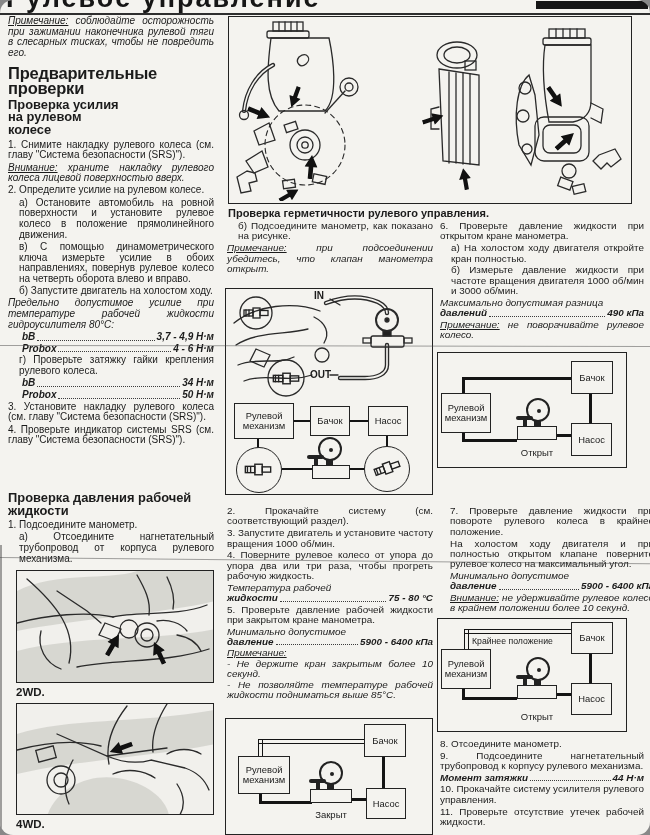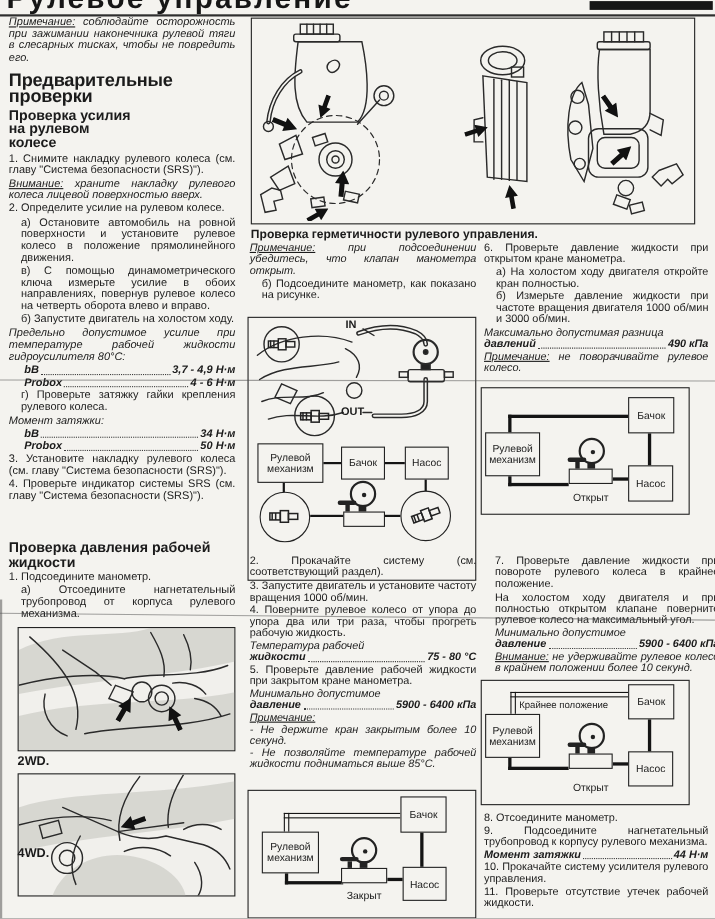--- a/index.html
+++ b/index.html
@@ -1,16 +1,16 @@
 <!DOCTYPE html>
 <html><head>
 <meta charset="utf-8">
 <style>
   html,body{margin:0;padding:0;background:#888;}
-  .page{position:relative;width:650px;height:835px;background:#f4f3ef;font-family:"Liberation Sans",sans-serif;color:#1b1b1b;overflow:hidden;}
+  .page{position:relative;width:650px;height:835px;background:#f4f3ef;font-family:"Liberation Sans",sans-serif;color:#1b1b1b;overflow:hidden;border-radius:13px;}
   
   .flow{position:absolute;}
   .par{margin:0 0 1.5px;text-align:justify;font-size:10px;line-height:10.7px;}
   .c-mid .par,.c-right .par{font-size:9.9px;line-height:10.35px;}
   .ind{padding-left:11px;}
   .it{font-style:italic;}
   .ul{text-decoration:underline;}
   h1.h1{font-size:16.5px;line-height:15px;font-weight:bold;margin:7px 0 3px;letter-spacing:-.2px;}
   h2.h2{font-size:12.9px;line-height:12.6px;font-weight:bold;margin:2px 0 3px;}
   .narrow{width:118px;}
@@ -94,21 +94,20 @@
         <span class="nm">bB</span>
         <span class="ldr"></span>
         <span class="vl">3,7 - 4,9 Н·м</span>
       </div>
     <div class="srow mrow">
         <span class="nm">Probox</span>
         <span class="ldr"></span>
         <span class="vl">4 - 6 Н·м</span>
       </div>
     <p class="par ind">г) Проверьте затяжку гайки крепления рулевого колеса.</p>
-    <p class="par it" style="margin-bottom:0.5px">Момент затяжки:</p>
     <div class="srow mrow">
         <span class="nm">bB</span>
         <span class="ldr"></span>
         <span class="vl">34 Н·м</span>
       </div>
     <div class="srow mrow">
         <span class="nm">Probox</span>
         <span class="ldr"></span>
         <span class="vl">50 Н·м</span>
       </div>
@@ -172,21 +171,21 @@
         <path d="M150,50 C160,44 174,44 184,50"></path>
         <path d="M160,80 C168,92 168,104 162,112"></path>
       </g>
       <g fill="#111">
         <g transform="translate(104,44) rotate(160)">
             <use href="#arr" width="24" height="13" x="-12" y="-6.5"></use>
           </g>
       </g>
     </svg>
   </div>
-  <div class="photolabel" style="left:16px;top:770px;">4WD.</div>
+  <div class="photolabel" style="left:16px;top:818px;">4WD.</div>
 
   <div class="frame" style="left:228px;top:16px;width:404px;height:188px;">
     <svg class="art" width="400" height="184" viewBox="0 0 400 184">
       <g class="sketch">
 
         <rect x="44" y="5" width="30" height="9"></rect>
         <line x1="50" y1="5" x2="50" y2="14"></line>
           <line x1="56" y1="5" x2="56" y2="14"></line>
           <line x1="62" y1="5" x2="62" y2="14"></line>
           <line x1="68" y1="5" x2="68" y2="14"></line>
@@ -263,25 +262,25 @@
           </g>
         <g transform="translate(336,124) rotate(-42)">
             <use href="#arr" width="24" height="13" x="-12" y="-6.5"></use>
           </g>
       </g>
     </svg>
   </div>
   <div class="cap" style="left:228px;top:207px;width:404px;">Проверка герметичности рулевого управления.</div>
 
   <div class="flow c-mid" style="left:227px;top:221px;width:206px;">
+    <p class="par ind">б) Подсоедините манометр, как показано на рисунке.</p>
     <p class="par it"><span class="ul">Примечание:</span> <span>при подсоединении убедитесь, что клапан манометра открыт.</span></p>
-    <p class="par ind">б) Подсоедините манометр, как показано на рисунке.</p>
-  </div>
-
-  <div class="schframe" style="left:225px;top:288px;width:208px;height:240px;">
+  </div>
+
+  <div class="schframe" style="left:225px;top:288px;width:208px;height:207px;">
     <svg class="art" style="position:absolute;left:0;top:0" width="204" height="112" viewBox="0 0 204 112">
       <g class="sketch" stroke-width="1.1">
         <path d="M8,34 C30,16 68,12 94,22"></path>
         <path d="M10,56 C32,42 60,46 82,40"></path>
         <path d="M12,76 C30,68 52,76 68,68"></path>
         <path d="M18,92 C40,84 62,94 86,86"></path>
         <path d="M88,28 C100,34 104,44 98,54"></path>
         <path d="M30,60 l14,6 l-6,12 l-14,-6 z"></path>
         <circle cx="96" cy="66" r="7"></circle>
       </g>

